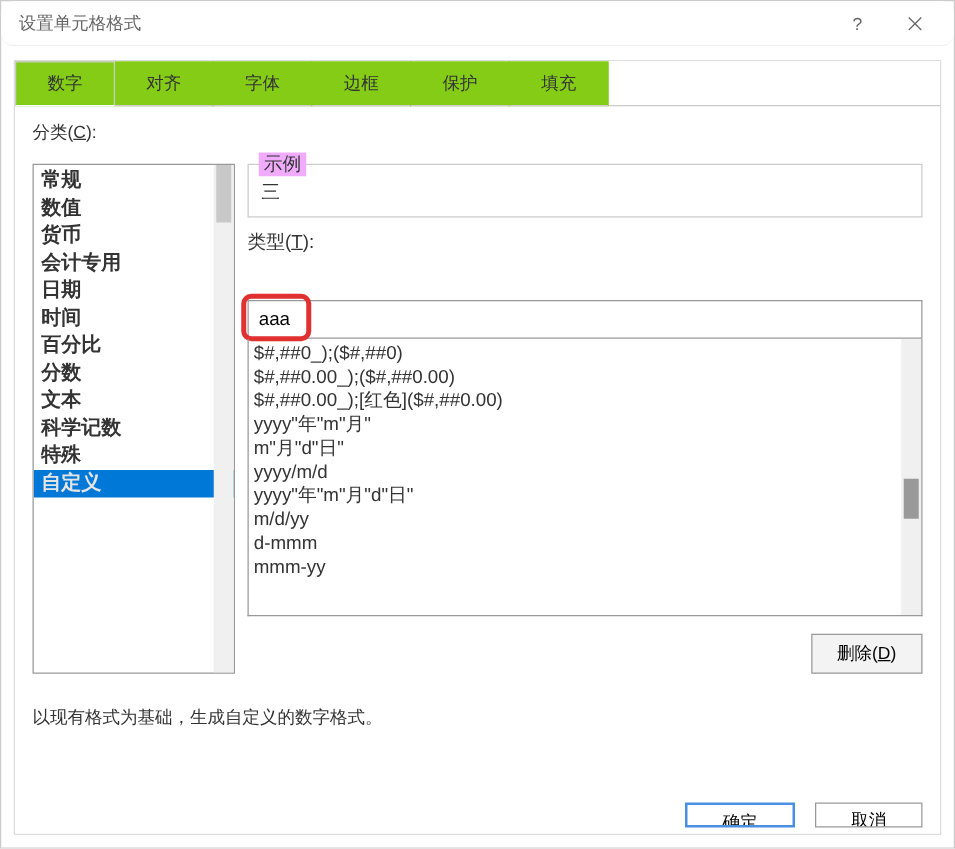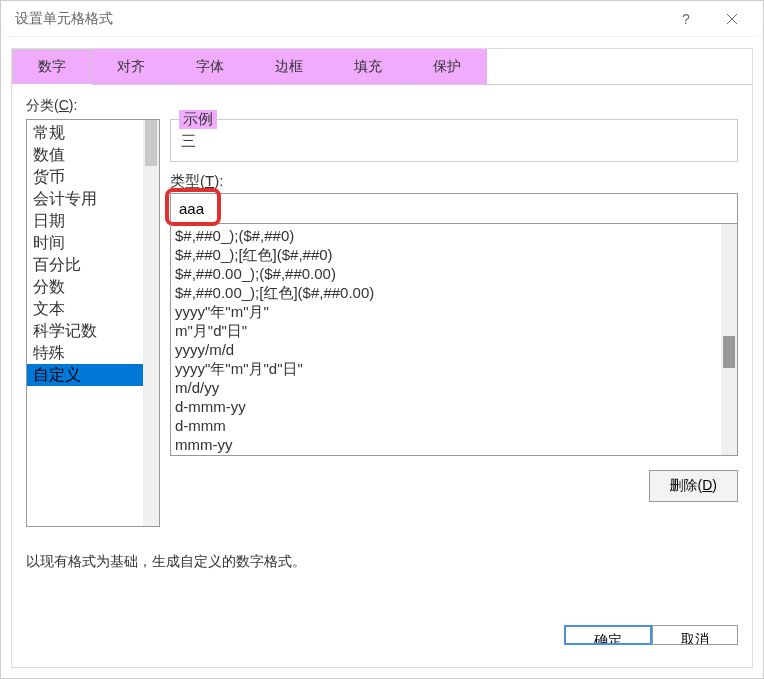--- a/index.html
+++ b/index.html
@@ -5,52 +5,52 @@
     * { box-sizing: border-box; margin: 0; padding: 0; }
     body { font-family: "Microsoft YaHei", "SimSun", sans-serif; font-size: 14px; background: #fff; color: #333; }
     .dialog { width: 764px; height: 679px; border: 1px solid #ccc; background: #fff; position: relative; }
     .titlebar { height: 36px; background: #fff; display: flex; align-items: center; padding: 0 8px 0 14px; color: #666; border-bottom: 1px solid #eee; border-radius: 10px; }
     .titlebar-title { flex: 1; font-size: 14px; }
     .titlebar-controls { display: flex; gap: 0; }
     .titlebar-btn { width: 46px; height: 30px; display: flex; align-items: center; justify-content: center; color: #666; cursor: pointer; }
     .titlebar-btn svg { width: 12px; height: 12px; }
     .dialog-body { position: absolute; top: 47px; left: 10px; right: 10px; bottom: 10px; border: 1px solid #ddd; background: #fff; }
     .tabs { display: flex; background: #fff; }
-    .tab { padding: 8px 0; width: 80px; text-align: center; border: 1px solid #ccc; border-bottom: none; margin-right: -1px; background: #f0abfc; cursor: pointer; font-size: 14px; position: relative; }
+    .tab { padding: 8px 0; width: 80px; text-align: center; border: 1px solid #ccc; border-bottom: none; margin-right: -1px; background: #84cc16; cursor: pointer; font-size: 14px; position: relative; }
     .tab:first-child { border-left: 1px solid #ccc; }
     .tab.inactive { border-top-color: transparent; border-left-color: transparent; border-right-color: transparent; border-bottom: 1px solid #ccc; }
     .tab.active { border: 1px solid #ccc; border-bottom: 1px solid #fff; z-index: 2; }
     .tab-spacer { flex:1; border-bottom:1px solid #ccc; }
     .content { position: absolute; top: 36px; left: 0; right: 0; bottom: 0; padding: 12px 14px 14px 14px; }
-    .category-label { font-size: 14px; margin-bottom: 4px; }
+    .category-label { font-size: 14px; margin-bottom: 16px; }
     .underline { text-decoration: underline; }
     .main-area { display: flex; gap: 10px; height: 408px; }
-    .category-list { width: 134px; border: 1px solid #999; background: #fff; position: relative; overflow: hidden; }
+    .category-list { width: 162px; border: 1px solid #999; background: #fff; position: relative; overflow: hidden; font-weight: bold; }
     .category-scroll { width: 16px; position: absolute; right: 0; top: 0; bottom: 0; background: #f0f0f0; }
     .category-thumb { position: absolute; top: 0; left: 2px; right: 2px; height: 46px; background: #c8c8c8; }
     .category-items { padding: 2px 0; }
     .category-item { padding: 1px 6px; font-size: 16px; line-height: 20px; cursor: pointer; }
-    .category-item.selected { background: #0078d7; color: #000000; }
+    .category-item.selected { background: #0078d7; color: #e5e5e5; }
     .right-pane { flex: 1; display: flex; flex-direction: column; }
     .example-box { border: 1px solid #ccc; padding: 6px 10px 10px 10px; margin-bottom: 10px; position: relative; }
     .example-label { position: absolute; top: -10px; left: 8px; background: #f0abfc; padding: 0 4px; font-size: 15px; }
     .example-value { font-size: 15px; padding-top: 6px; }
-    .type-label { font-size: 15px; margin-bottom: 2px; }
-    .type-wrap { position: relative; }
+    .type-label { font-size: 15px; margin-bottom: 18px; }
+    .type-wrap { position: relative; margin-top: 19px; }
     .type-input { width: 100%; border: 1px solid #999; padding: 6px 8px; font-size: 15px; outline: none; font-family: inherit; }
     .callout { position: absolute; top: -5px; left: -5px; width: 56px; height: 38px; border: 4px solid #e03030; border-radius: 8px; pointer-events: none; }
     .format-list { border: 1px solid #999; border-top: none; height: 232px; position: relative; overflow: hidden; }
     .format-scroll { width: 16px; position: absolute; right: 0; top: 0; bottom: 0; background: #f0f0f0; }
     .format-thumb { position: absolute; top: 112px; left: 2px; right: 2px; height: 32px; background: #999; }
     .format-items { padding: 2px 4px; overflow: hidden; }
     .format-item { font-size: 15px; line-height: 19px; cursor: pointer; white-space: nowrap; }
     .delete-row { display: flex; justify-content: flex-end; margin-top: 14px; }
     .delete-btn { border: 1px solid #999; background: #f3f3f3; padding: 6px 20px; font-size: 14px; cursor: pointer; }
     .hint { margin-top: 26px; font-size: 14px; }
-    .bottom-buttons { position: absolute; right: 14px; bottom: 22px; display: flex; gap: 0; }
+    .bottom-buttons { position: absolute; right: 14px; bottom: 5px; display: flex; gap: 16px; }
     .main-btn { border: 1px solid #999; background: #fff; padding: 5px 28px; font-size: 14px; cursor: pointer; height: 20px; overflow: hidden; }
     .main-btn.primary { border: 2px solid #4a90e2; }
   </style>
 </head>
 <body>
 
 <div class="dialog">
   <div class="titlebar">
     <div class="titlebar-title">设置单元格格式</div>
     <div class="titlebar-controls">
@@ -65,22 +65,22 @@
       </div>
     </div>
   </div>
 
   <div class="dialog-body">
     <div class="tabs">
       <div class="tab active"><span>数字</span></div>
       <div class="tab inactive"><span>对齐</span></div>
       <div class="tab inactive"><span>字体</span></div>
       <div class="tab inactive"><span>边框</span></div>
+      <div class="tab inactive"><span>保护</span></div>
       <div class="tab inactive"><span>填充</span></div>
-      <div class="tab inactive"><span>保护</span></div>
       <div class="tab-spacer"></div>
     </div>
 
     <div class="content">
       <div class="category-label"><span>分类(</span><span class="underline">C</span><span>):</span></div>
       <div class="main-area">
         <div class="category-list">
           <div class="category-items">
             <div class="category-item">常规</div>
             <div class="category-item">数值</div>
@@ -108,29 +108,27 @@
 
           <div class="type-label"><span>类型(</span><span class="underline">T</span><span>):</span></div>
           <div class="type-wrap">
             <input class="type-input" type="text" value="aaa" style="">
             <div class="callout"></div>
           </div>
 
           <div class="format-list">
             <div class="format-items">
               <div class="format-item">$#,##0_);($#,##0)</div>
-              <div class="format-item">$#,##0_);[红色]($#,##0)</div>
               <div class="format-item">$#,##0.00_);($#,##0.00)</div>
               <div class="format-item">$#,##0.00_);[红色]($#,##0.00)</div>
               <div class="format-item">yyyy"年"m"月"</div>
               <div class="format-item">m"月"d"日"</div>
               <div class="format-item">yyyy/m/d</div>
               <div class="format-item">yyyy"年"m"月"d"日"</div>
               <div class="format-item">m/d/yy</div>
-              <div class="format-item">d-mmm-yy</div>
               <div class="format-item">d-mmm</div>
               <div class="format-item">mmm-yy</div>
             </div>
             <div class="format-scroll">
               <div class="format-thumb"></div>
             </div>
           </div>
 
           <div class="delete-row">
             <button class="delete-btn"><span>删除(</span><span class="underline">D</span><span>)</span></button>

